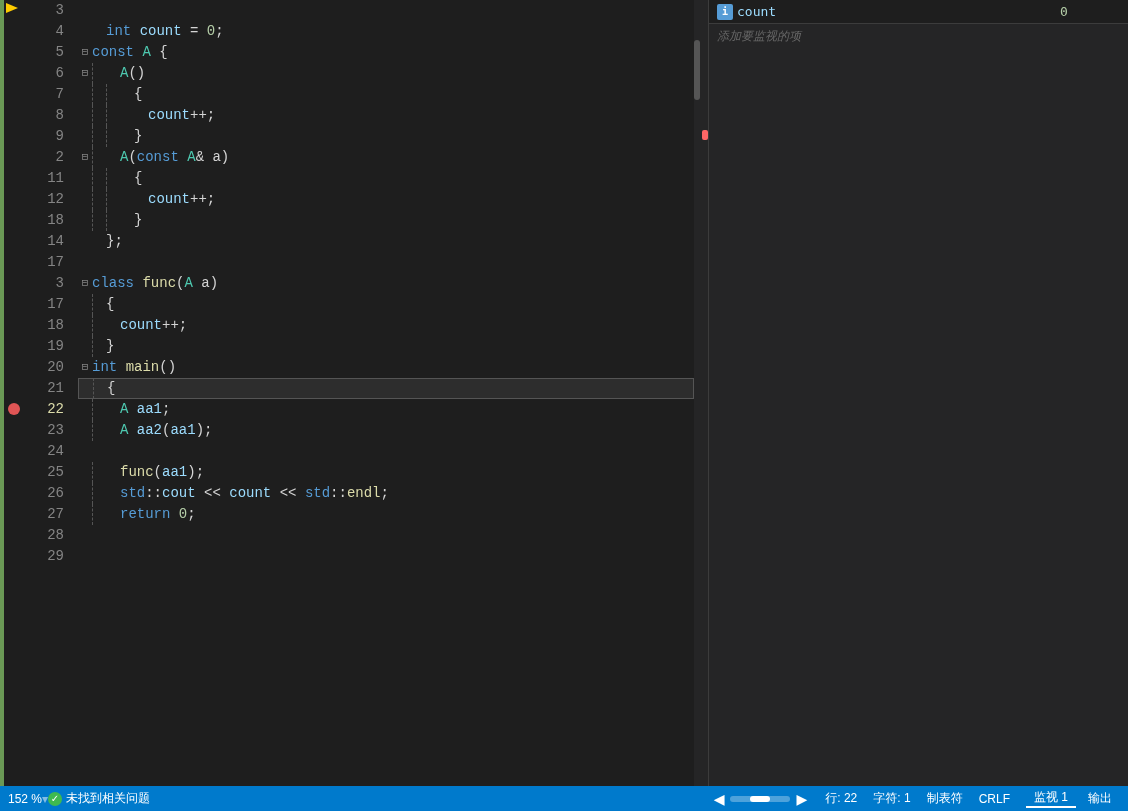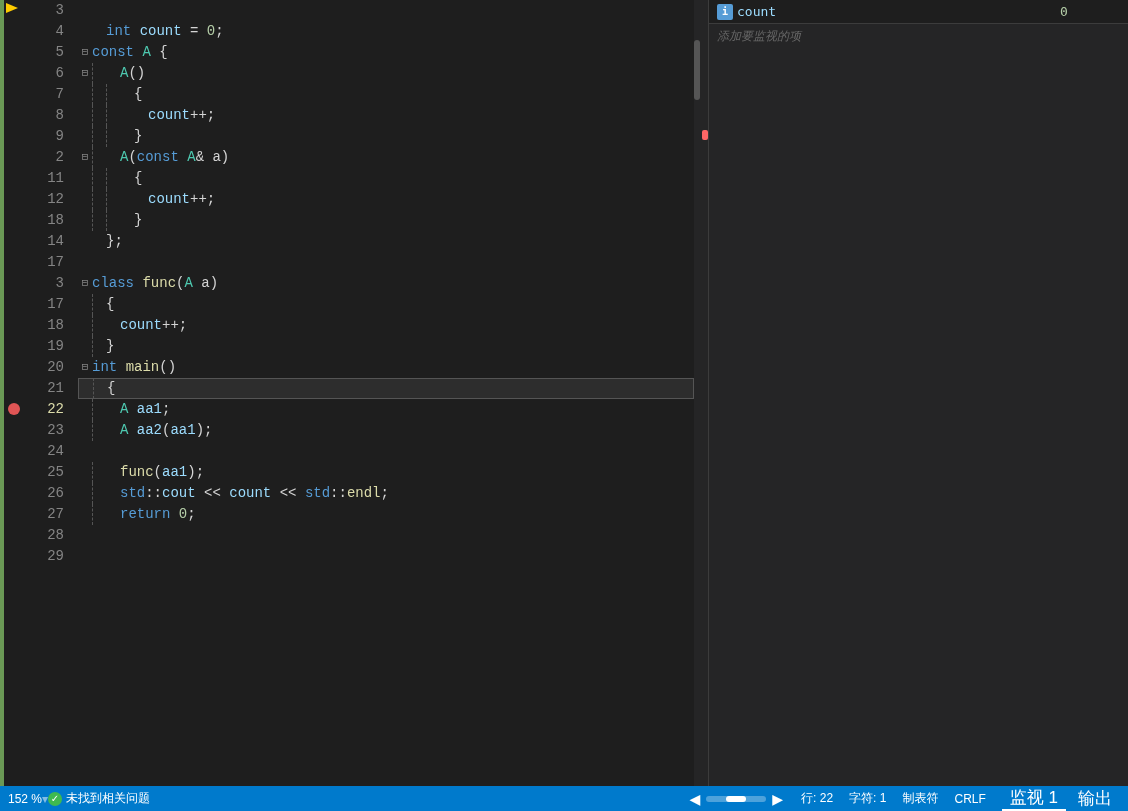--- a/index.html
+++ b/index.html
@@ -294,21 +294,21 @@
 
     .bottom-tabs {
       display: flex;
       align-items: center;
       gap: 4px;
     }
 
     .bottom-tab {
       padding: 0 8px;
       color: white;
-      font-size: 17px;
+      font-size: 12px;
       cursor: pointer;
       font-family: 'Segoe UI', sans-serif;
     }
 
     .bottom-tab.active {
       border-bottom: 2px solid white;
     }
   </style>
 </head>
 <body>

